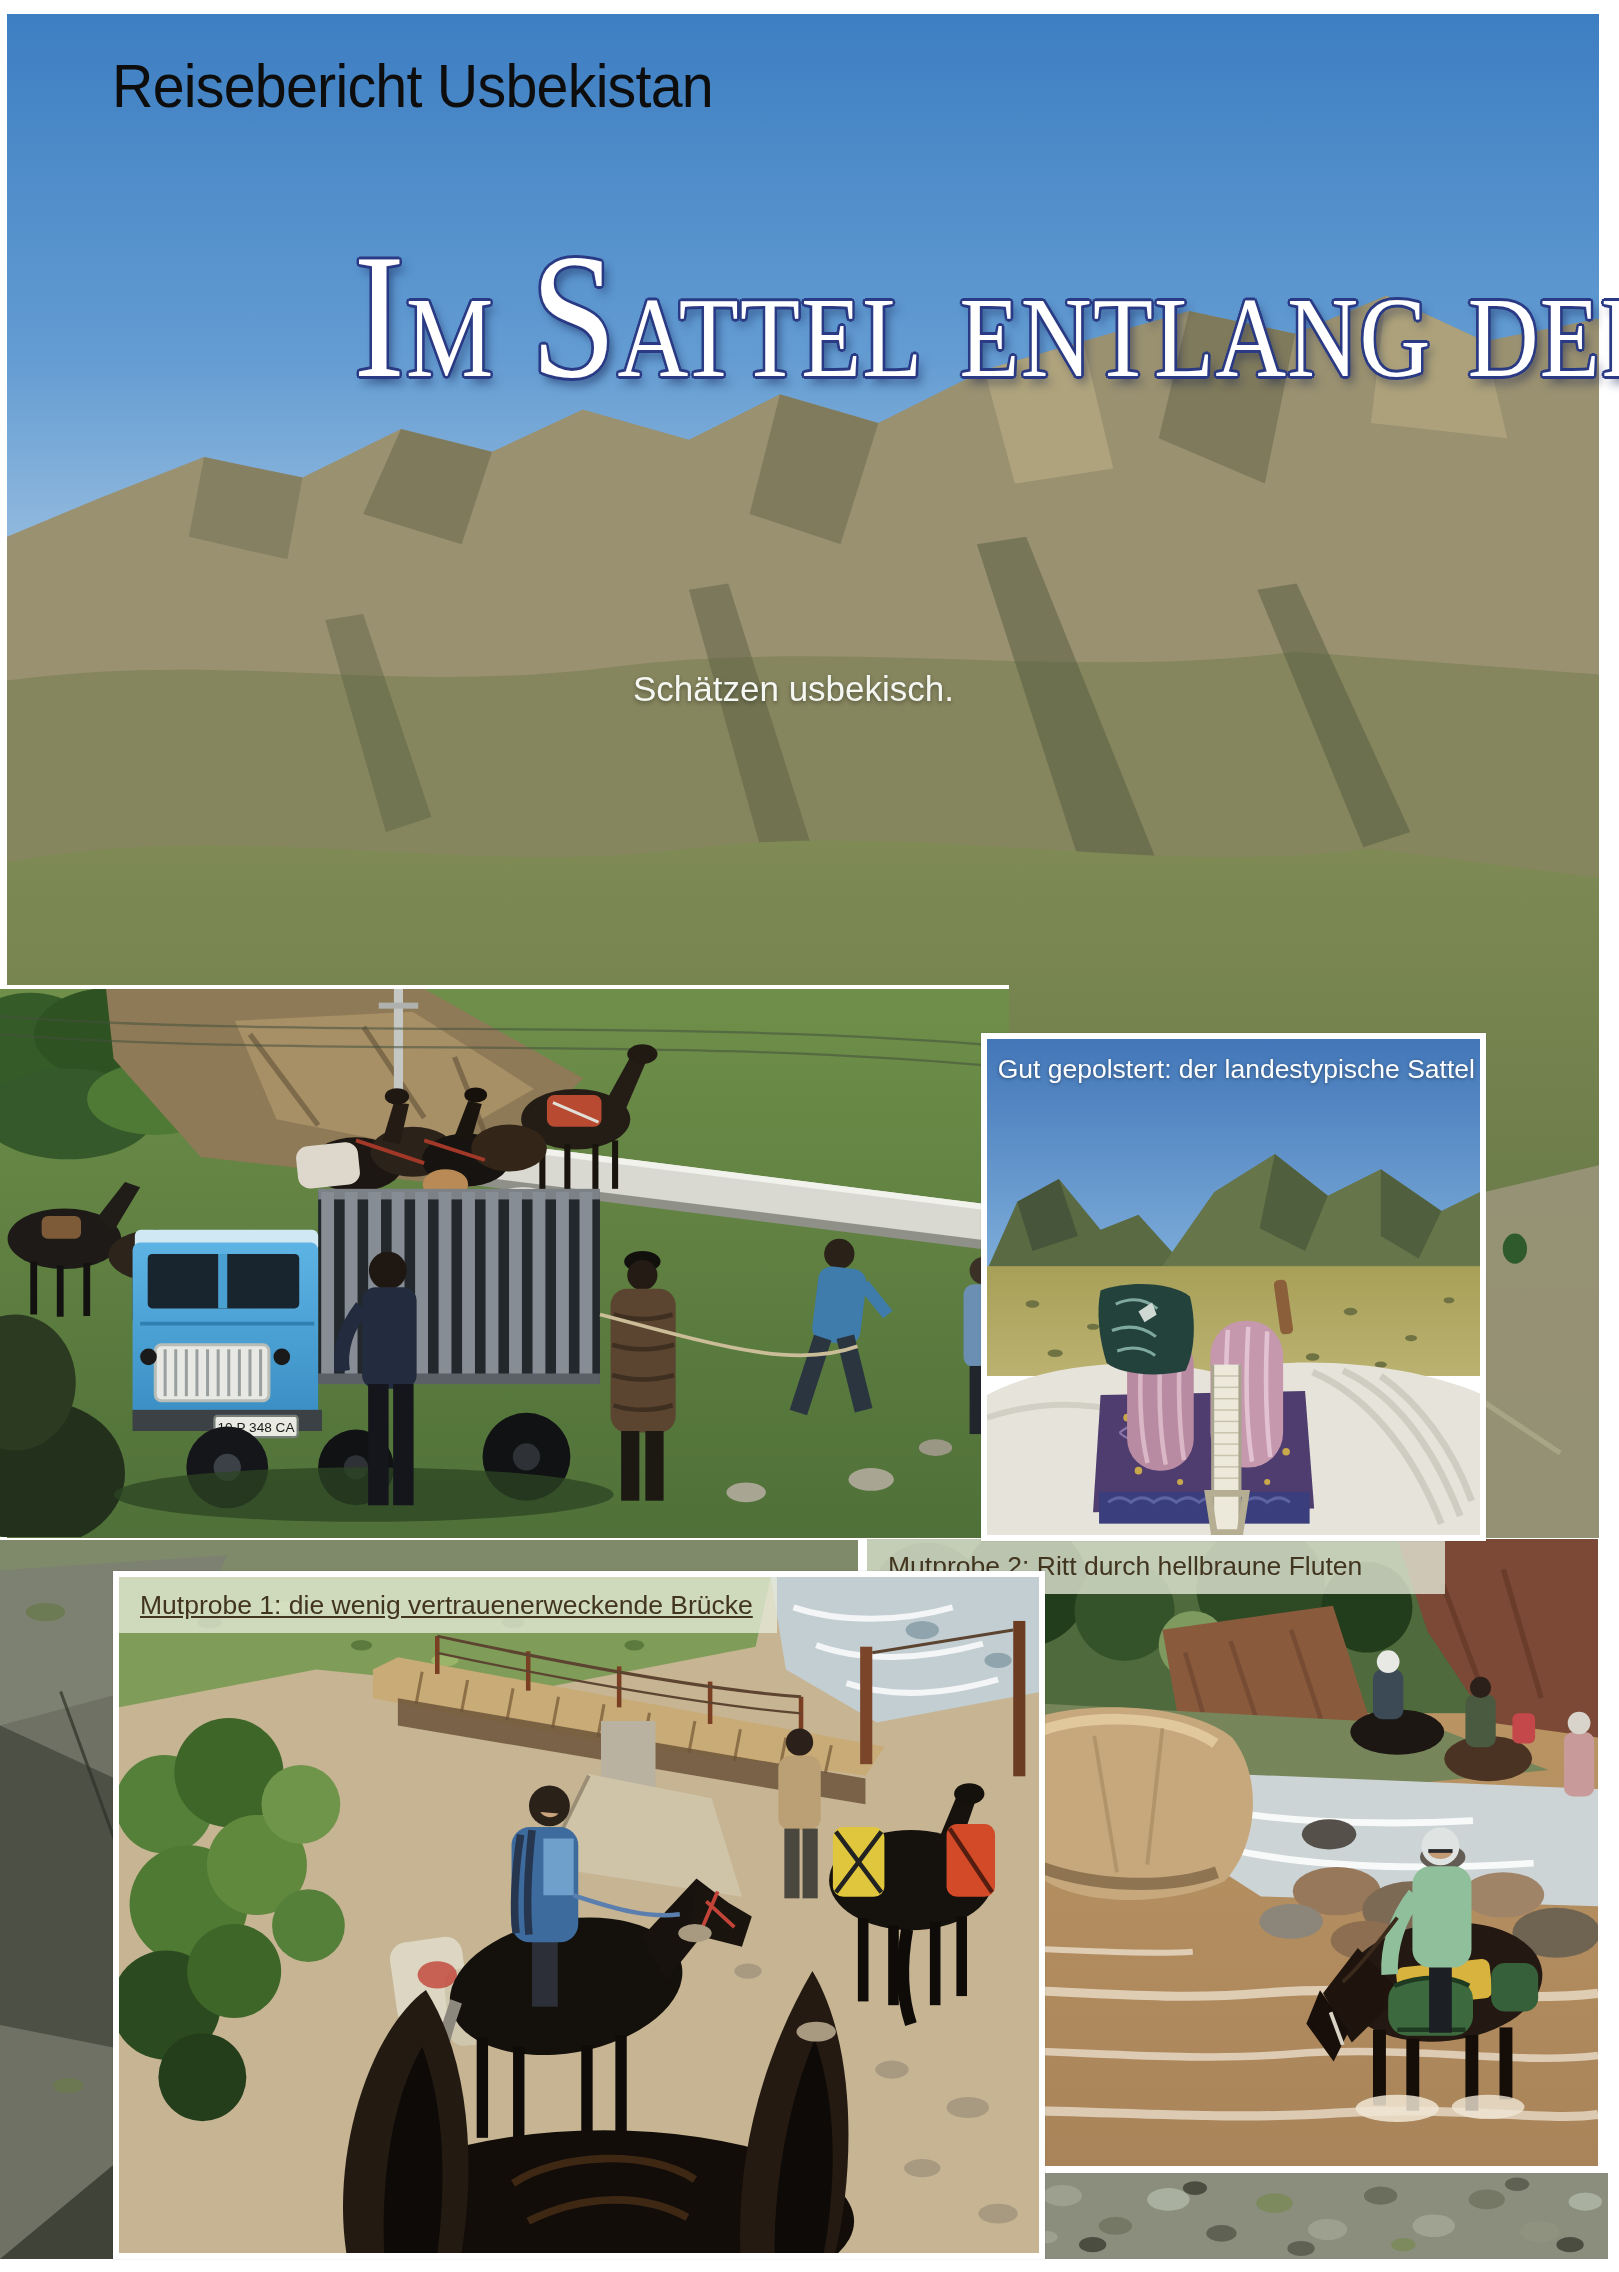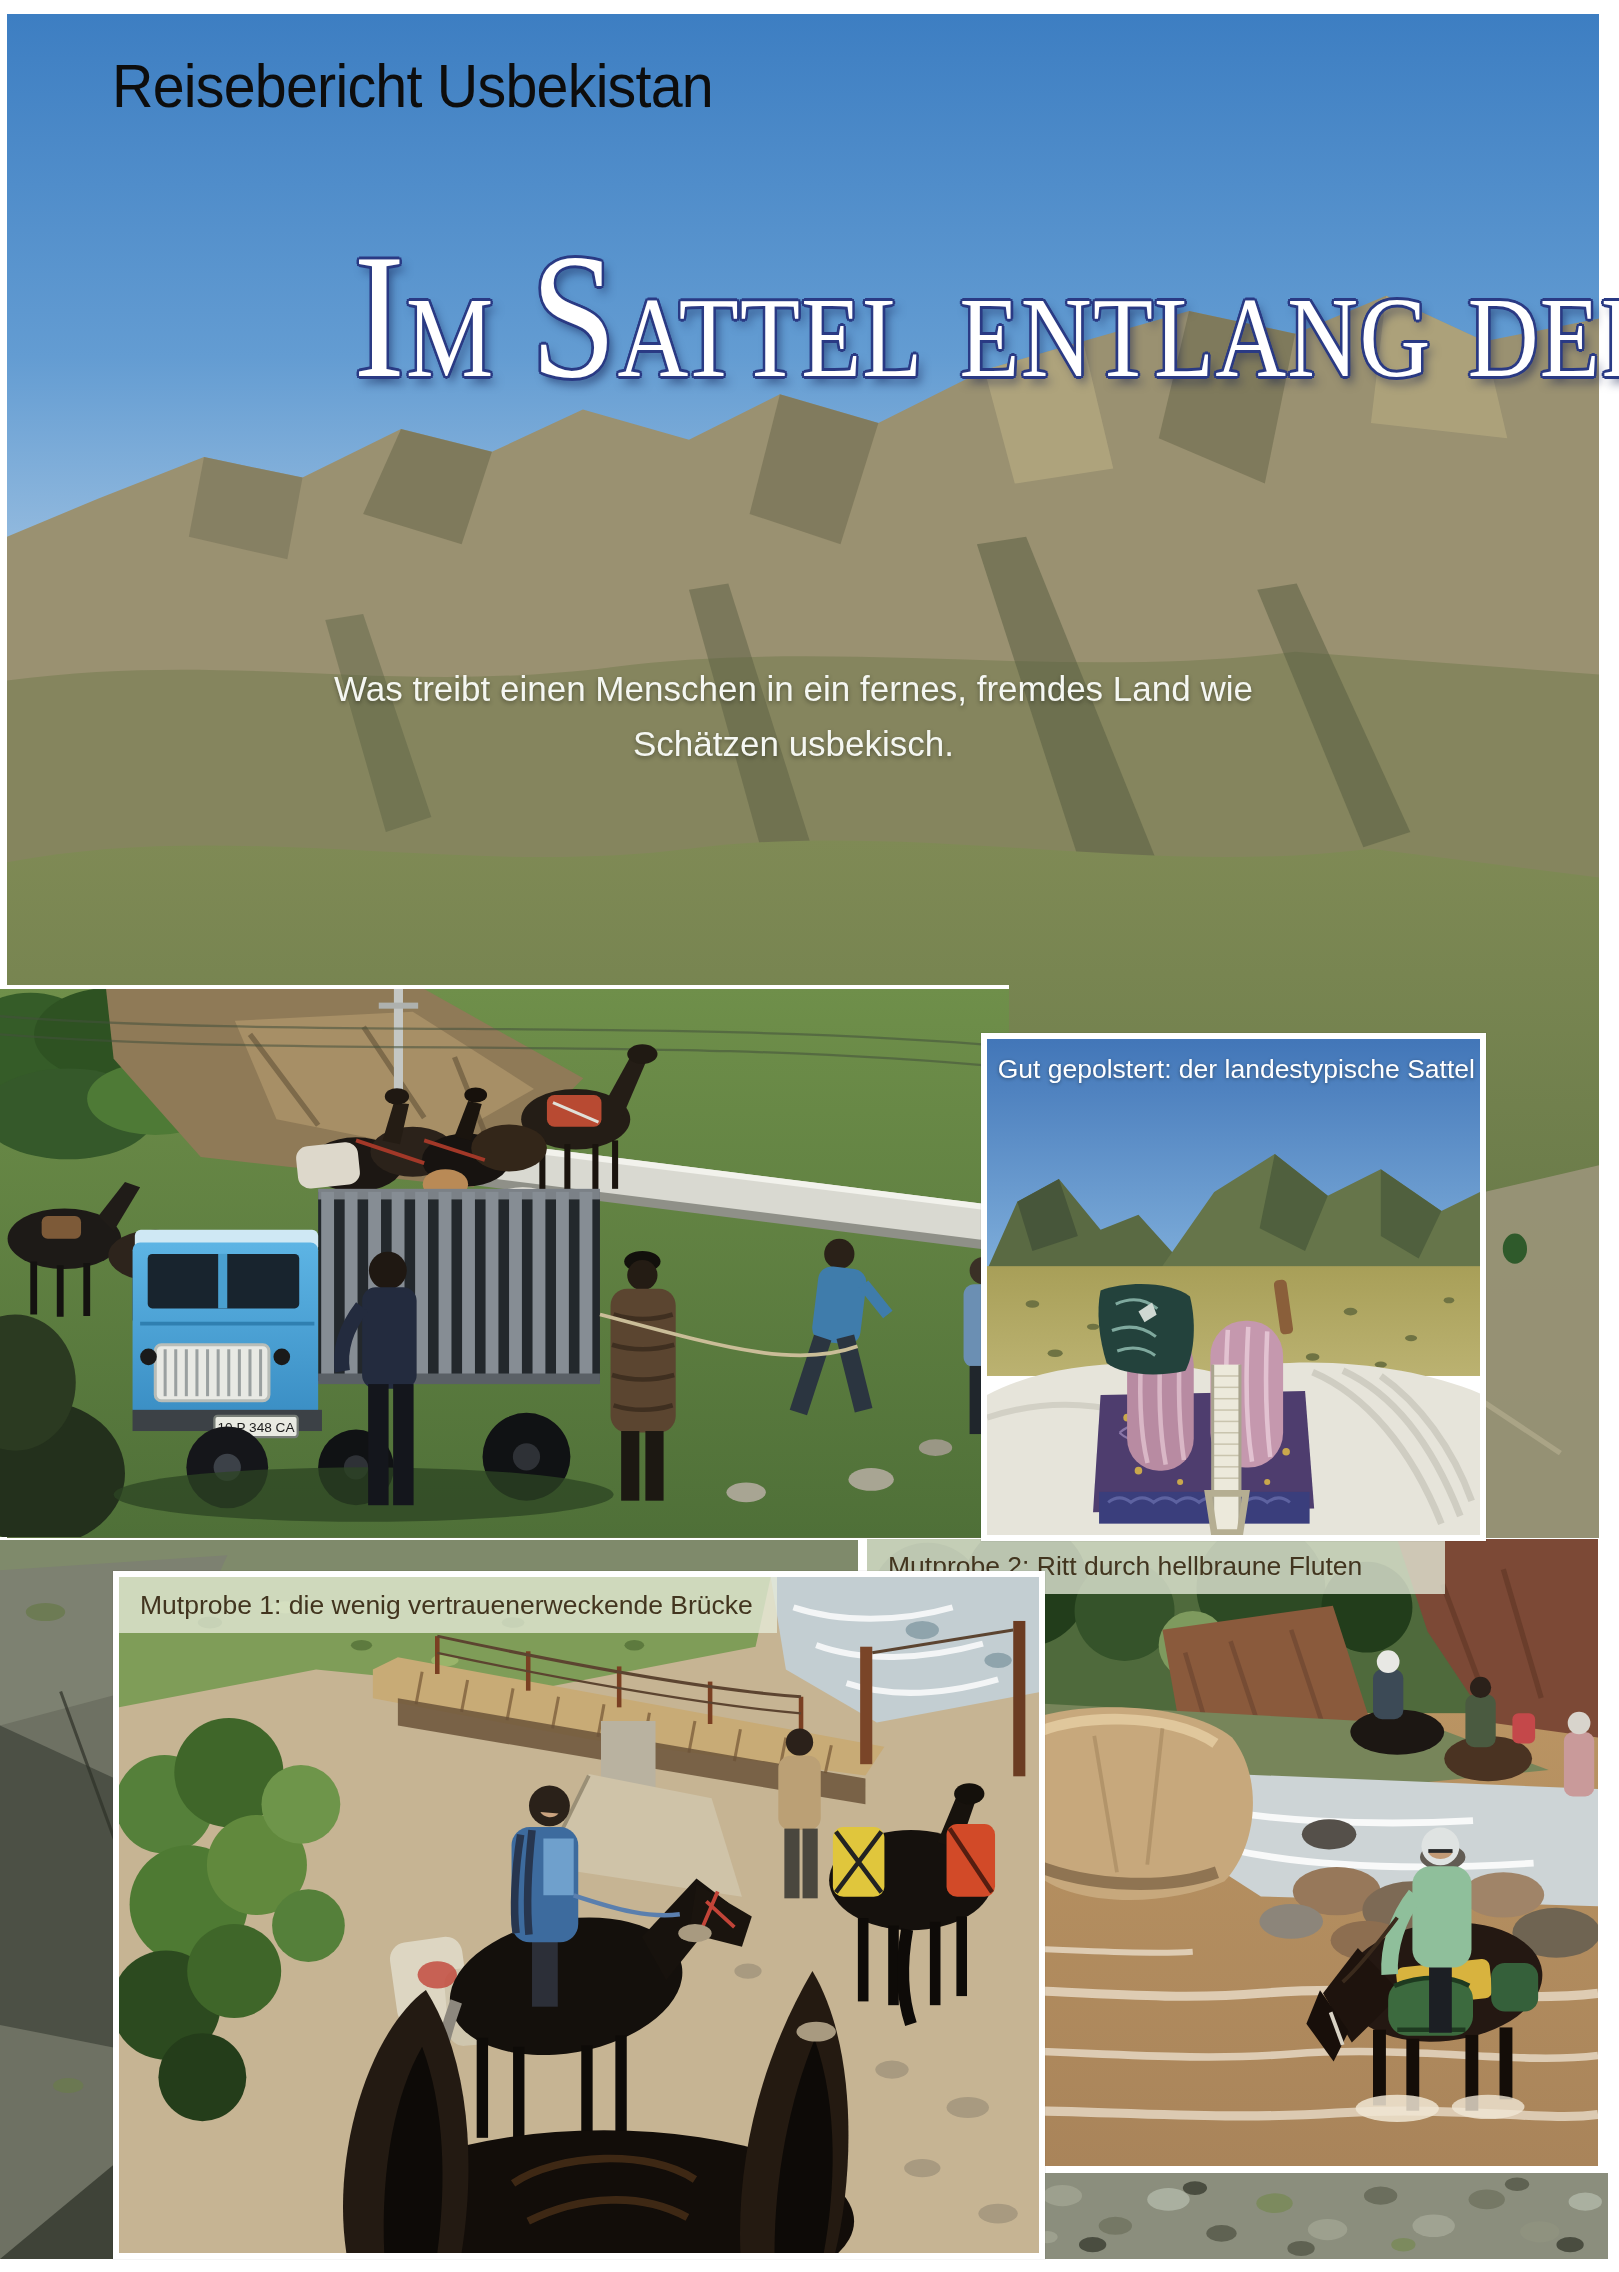--- a/index.html
+++ b/index.html
@@ -117,21 +117,20 @@
           <ellipse cx="1990" cy="1630" rx="16" ry="20"></ellipse>
             <ellipse cx="1905" cy="1590" rx="14" ry="18"></ellipse>
         </g>
       </g>
     </svg>
   </div>
 
   <div class="kicker">Reisebericht Usbekistan</div>
   <div class="title" id="title-letters"><span class="tl big">I</span><span class="tl small">M</span><span class="tl-space">&nbsp;</span><span class="tl big">S</span><span class="tl small">A</span><span class="tl small">T</span><span class="tl small">T</span><span class="tl small">E</span><span class="tl small">L</span><span class="tl-space">&nbsp;</span><span class="tl small">E</span><span class="tl small">N</span><span class="tl small">T</span><span class="tl small">L</span><span class="tl small">A</span><span class="tl small">N</span><span class="tl small">G</span><span class="tl-space">&nbsp;</span><span class="tl small">D</span><span class="tl small">E</span><span class="tl small">R</span></div>
   <div class="intro">
-    <span>Was treibt einen Menschen in ein fernes, fremdes Land wie</span>
     <span>Schätzen usbekisch.</span>
   </div>
 
   <div class="photo" style="left:0; top:985px; width:1009px; height:553px; border-top:4.5px solid #fff; box-sizing:border-box;">
     <svg viewBox="0 0 1332 724" width="1009" height="548" preserveAspectRatio="none">
       <defs>
         <linearGradient id="tg" x1="0" y1="0" x2="0" y2="1">
           <stop offset="0" stop-color="#6f8f4a"></stop>
             <stop offset="1" stop-color="#4f7038"></stop>
         </linearGradient>
@@ -513,21 +512,21 @@
         <ellipse cx="760" cy="470" rx="22" ry="12"></ellipse>
           <ellipse cx="830" cy="520" rx="18" ry="10"></ellipse>
         <ellipse cx="920" cy="600" rx="26" ry="13"></ellipse>
           <ellipse cx="1020" cy="650" rx="22" ry="12"></ellipse>
         <ellipse cx="1120" cy="700" rx="28" ry="14"></ellipse>
           <ellipse cx="1060" cy="780" rx="24" ry="12"></ellipse>
         <ellipse cx="1160" cy="840" rx="26" ry="13"></ellipse>
           <ellipse cx="700,"></ellipse>
       </g>
     </svg>
-    <div class="cap-box" style="left:6px; top:6px; width:658px; height:56px;">
+    <div class="cap-box" style="left:6px; top:6px; width:658px; height:56px;text-decoration:underline;">
       <span>Mutprobe 1: die wenig vertrauenerweckende Brücke</span>
     </div>
   </div>
 
   <div class="photo" style="left:867px; top:1539px; width:731px; height:627px;">
     <svg viewBox="0 0 965 828" width="731" height="627" preserveAspectRatio="none">
       <defs>
         <linearGradient id="water" x1="0" y1="0" x2="0" y2="1">
           <stop offset="0" stop-color="#c09a66"></stop>
             <stop offset="1" stop-color="#a9845a"></stop>

